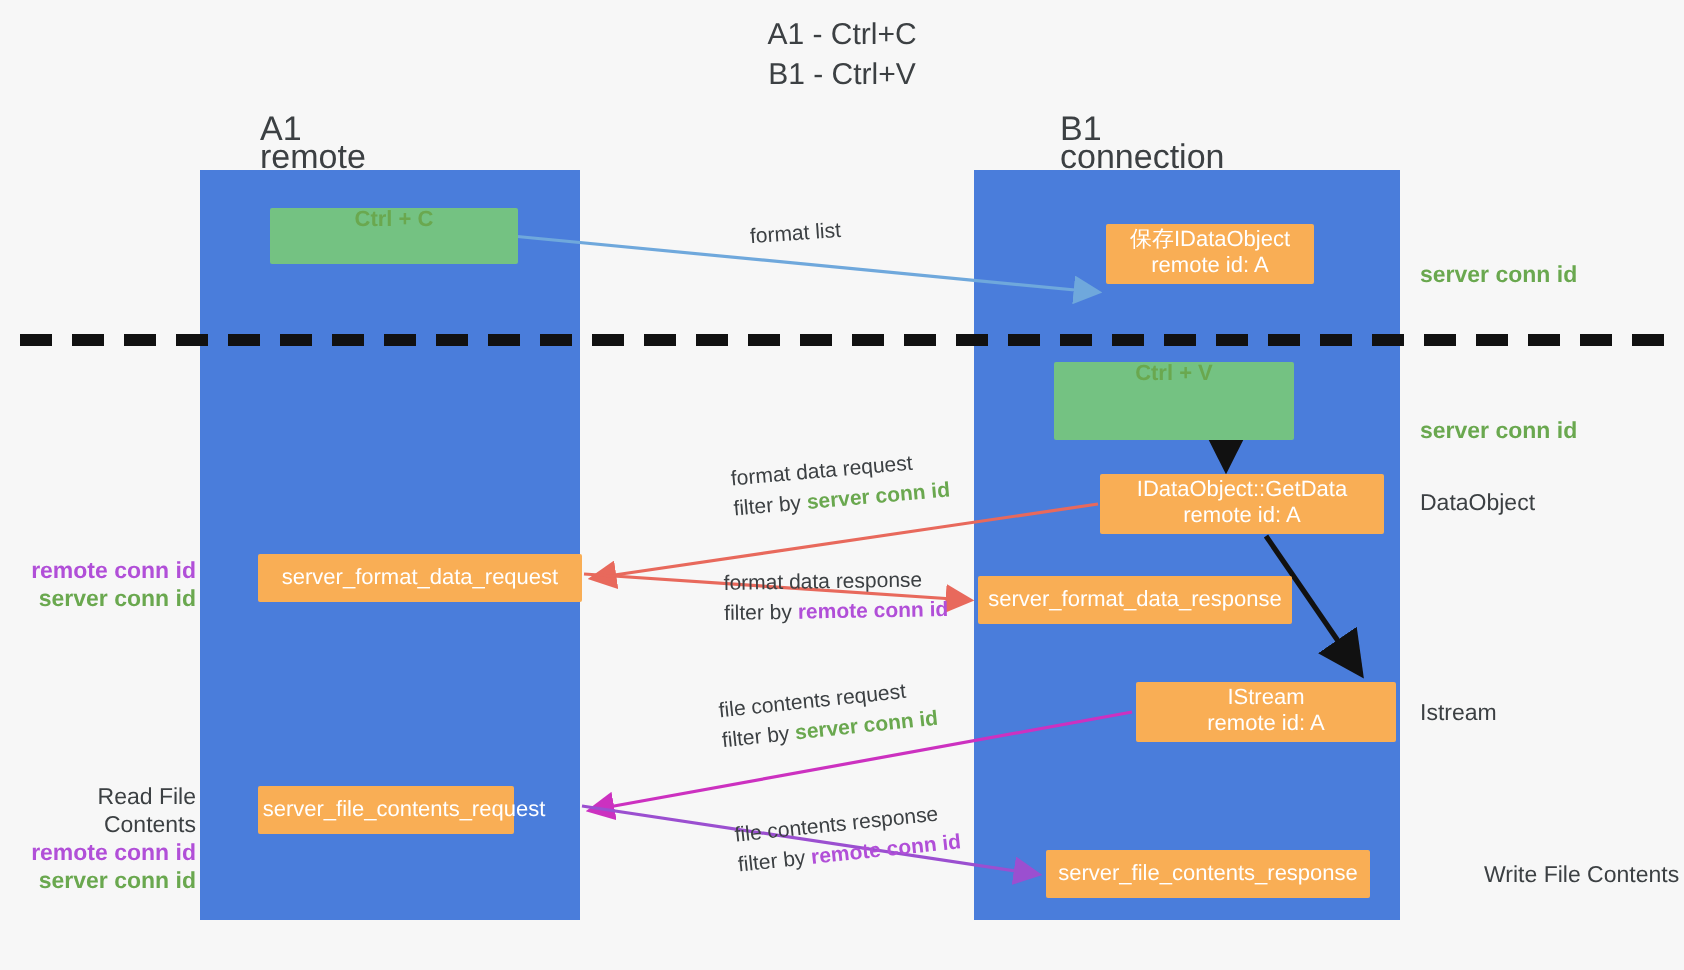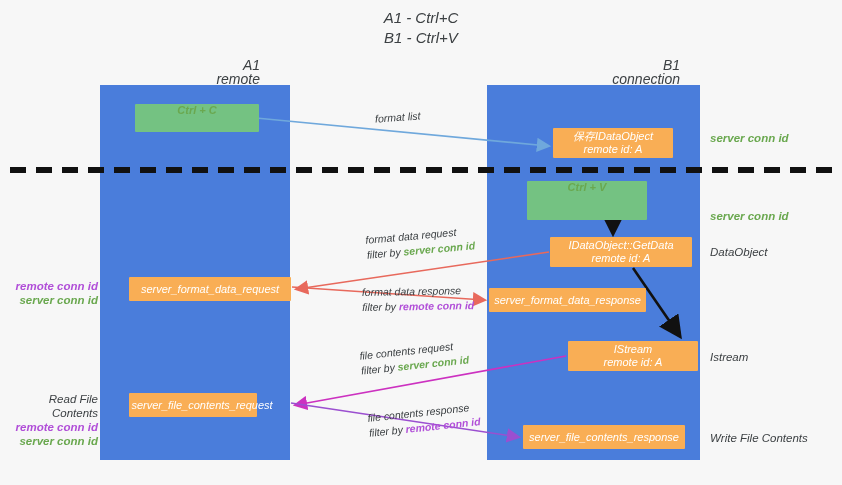--- a/index.html
+++ b/index.html
@@ -5,69 +5,69 @@
   * { box-sizing: border-box; }
   html, body { margin:0; padding:0; }
   body {
     width: 842px; height: 485px;
     background: #f7f7f7;
     font-family: "Liberation Sans", sans-serif;
     position: relative;
     overflow: hidden;
     color: #3c4043;
   }
-  #stage { position:absolute; inset:0;font-style:italic; }
+  #stage { position:absolute; inset:0; }
 
   .svg-layer { position:absolute; left:0; top:0; width:842px; height:485px; pointer-events:none; }
 
   .title {
     position:absolute; left:0; top:8px; width:842px;
     text-align:center; font-size:15px; line-height:20px; color:#3c4043;
     white-space:pre-line;
   }
 
   .col-head {
-    position:absolute; text-align:right; font-size:14px; line-height:14px;
+    position:absolute; text-align:left; font-size:17px; line-height:14px;
     color:#3c4043; white-space:pre-line;
   }
   #colhead-a1 { left:130px; top:58px; width:130px; }
   #colhead-b1 { left:530px; top:58px; width:150px; }
 
   .lane {
     position:absolute; background:#4a7ddb; top:85px; height:375px;
   }
   #lane-a1 { left:100px; width:190px; }
   #lane-b1 { left:487px; width:213px; }
 
   .node {
     position:absolute; display:flex; align-items:center; justify-content:center;
     text-align:center; color:#ffffff; font-size:11px; line-height:13px;
     white-space:pre-line; border-radius:1px;
   }
   .node.green { background:#74c282; }
   .node.orange { background:#f9ae55; }
 
   #node-ctrlc   { left:135px; top:104px; width:124px; height:28px; }
-  #node-idataobj{ left:553px; top:128px; width:120px; height:30px; }
+  #node-idataobj{ left:553px; top:112px; width:104px; height:30px; }
   #node-ctrlv   { left:527px; top:181px; width:120px; height:39px; }
   #node-getdata { left:550px; top:237px; width:142px; height:30px; }
   #node-istream { left:568px; top:341px; width:130px; height:30px; }
   #node-fmtreq  { left:129px; top:277px; width:162px; height:24px; }
   #node-fmtresp { left:489px; top:288px; width:157px; height:24px; }
   #node-filereq { left:129px; top:393px; width:128px; height:24px;padding-left:18px; }
   #node-fileresp{ left:523px; top:425px; width:162px; height:24px; }
 
   .side-label {
     position:absolute; font-size:11.5px; line-height:15px; color:#3c4043;
   }
   #lbl-servconn1 { left:710px; top:131px; color:#6aa84f; font-weight:bold; }
   #lbl-servconn2 { left:710px; top:209px; color:#6aa84f; font-weight:bold; }
   #lbl-dataobject{ left:710px; top:245px; }
   #lbl-istream   { left:710px; top:350px; }
-  #lbl-writefile { left:710px; top:431px; }
+  #lbl-writefile { left:742px; top:431px; }
 
   .left-label { position:absolute; font-size:11.5px; line-height:14px; }
   #lbl-left-conn1 { left:8px; top:279px; width:90px; text-align:right; }
   #lbl-left-read  { left:8px; top:392px; width:90px; text-align:right; }
   .purple { color:#b14fd8; font-weight:bold; display:block; }
   .green  { color:#6aa84f; font-weight:bold; display:block; }
   .plain  { color:#3c4043; display:block; }
 
   .edge-label {
     position:absolute; font-size:10.5px; line-height:15px; color:#3c4043;

